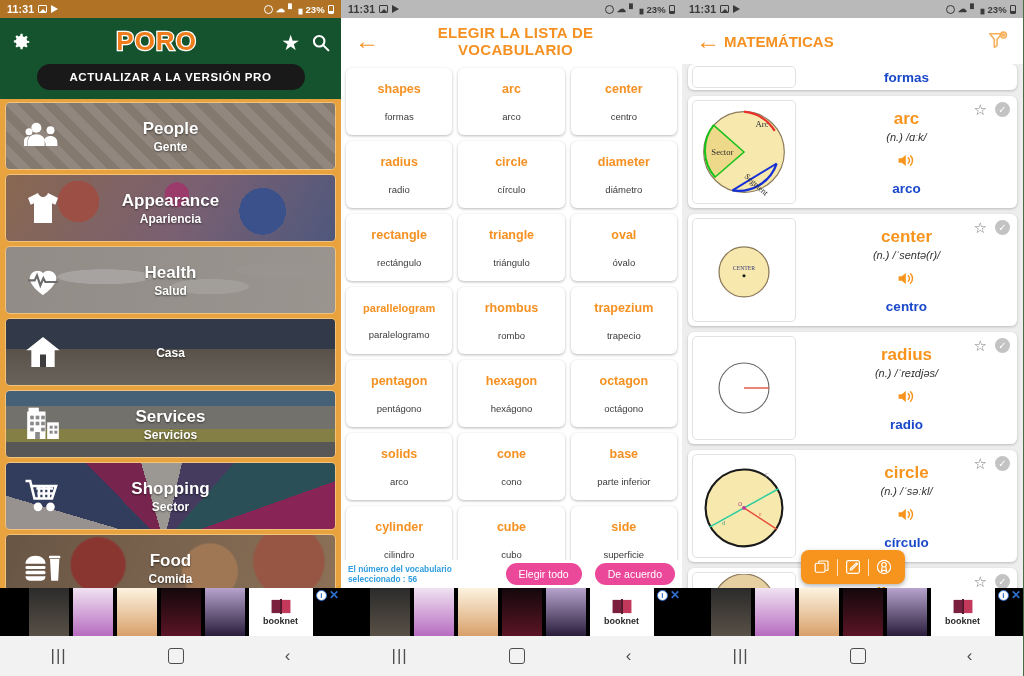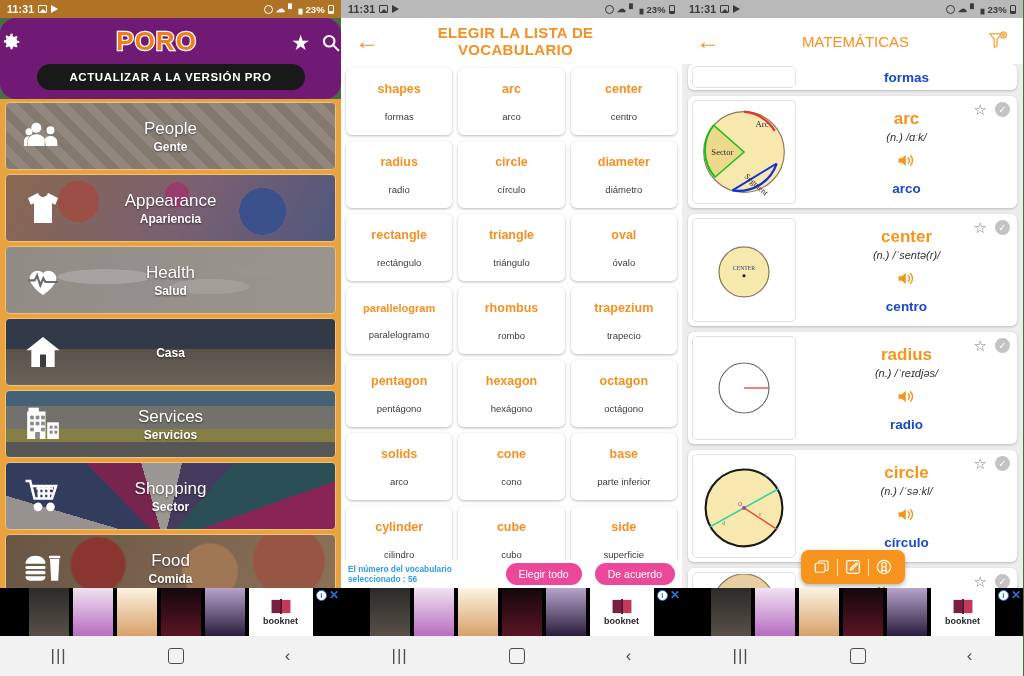--- a/index.html
+++ b/index.html
@@ -35,24 +35,23 @@
   .sb-ico { display: inline-block; font-size: 9px; line-height: 1; }
   .sb-img { width: 9px; height: 8px; border: 1.2px solid currentColor; border-radius: 1px; position: relative; }
   .sb-img::after { content:""; position:absolute; left:1px; bottom:0.5px; width:0;height:0;
      border-left:3px solid transparent;border-right:3px solid transparent;border-bottom:3.5px solid currentColor;}
   .sb-play { width:0;height:0;border-left:7px solid currentColor;border-top:4.5px solid transparent;border-bottom:4.5px solid transparent;}
   .sb-alarm { width:9px;height:9px;border:1.4px solid currentColor;border-radius:50%; }
   .sb-batt { width:6px;height:9px;border:1.3px solid currentColor;border-radius:1px; background:linear-gradient(to top,currentColor 25%,transparent 25%);}
 
   
   .p1-header {
-    background: #701a75;
-    padding: 6px 0 9px;
+    background: #14532d;
+    padding: 6px 10px 9px;
     flex: 0 0 auto;
-    border-radius: 16px;
   }
   .p1-toprow { display: flex; align-items: center; height: 36px; }
   .p1-logo {
     flex: 1; text-align: center;
     font-size: 26px; font-weight: bold; letter-spacing: 1px;
     color: #f07d1b;
     -webkit-text-stroke: 2.5px #ffffff;
     paint-order: stroke fill;
     position: relative; top: -1px;
   }
@@ -74,21 +73,21 @@
     border-radius: 5px; overflow: hidden;
     position: relative;
     display: flex; align-items: center;
     border: 1px solid rgba(255,255,255,.35);
   }
   .cat-bg { position: absolute; inset: 0; }
   .cat-ov { position: absolute; inset: 0; background: rgba(60,58,58,.42); }
   .cat-ic { position: relative; width: 74px; display: flex; justify-content: center; color: #fff; }
   .cat-ic svg { width: 40px; height: 40px; }
   .cat-tx { position: relative; flex: 1; text-align: center; color: #fff; padding-right: 74px; }
-  .cat-en { font-size: 17px; font-weight: normal; text-shadow: 0 1px 2px rgba(0,0,0,.55); }
+  .cat-en { font-size: 17px; font-weight: bold; text-shadow: 0 1px 2px rgba(0,0,0,.55); }
   .cat-es { font-size: 12px; font-weight: bold; text-shadow: 0 1px 2px rgba(0,0,0,.55); margin-top: 1px; }
 
   
   .p2-header {
     background: #fff; flex: 0 0 46px;
     display: flex; align-items: center; padding: 0 14px;
   }
   .back-arrow { color: #f59122; font-size: 24px; line-height: 1; width: 28px; }
   .p2-title {
     flex: 1; text-align: center; color: #f59122;
@@ -117,21 +116,21 @@
     background: #ec4899; color: #fff; border: none;
     border-radius: 13px; padding: 5px 13px;
     font-size: 10.5px; font-family: "Liberation Sans", sans-serif;
   }
 
   
   .p3-header {
     background: #fff; flex: 0 0 46px;
     display: flex; align-items: center; padding: 0 14px;
   }
-  .p3-title { flex: 1; text-align: center; color: #f59122; font-size: 15px; font-weight: normal; }
+  .p3-title { flex: 1; color: #f59122; font-size: 15px; font-weight: bold; }
   .filter-ico { width: 22px; height: 22px; }
   .p3-list { flex: 1; background: #eeeeee; overflow: hidden; padding: 0 6px; position: relative; }
   .wrow {
     background: #fff; border-radius: 6px;
     box-shadow: 0 1px 3px rgba(0,0,0,.22);
     margin-bottom: 6px;
     display: flex; position: relative;
     min-height: 112px;
     align-items: stretch;
   }

